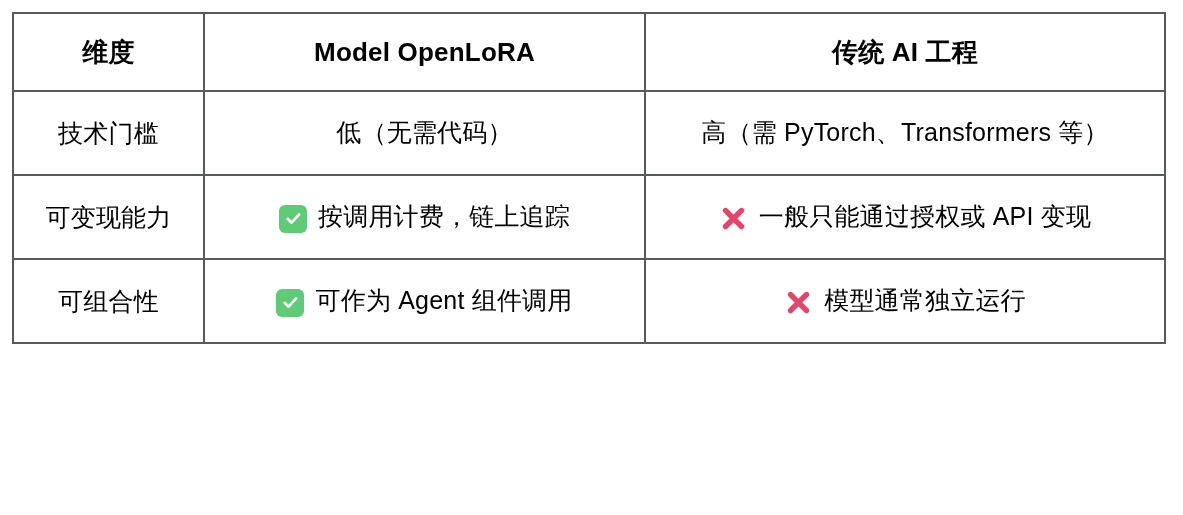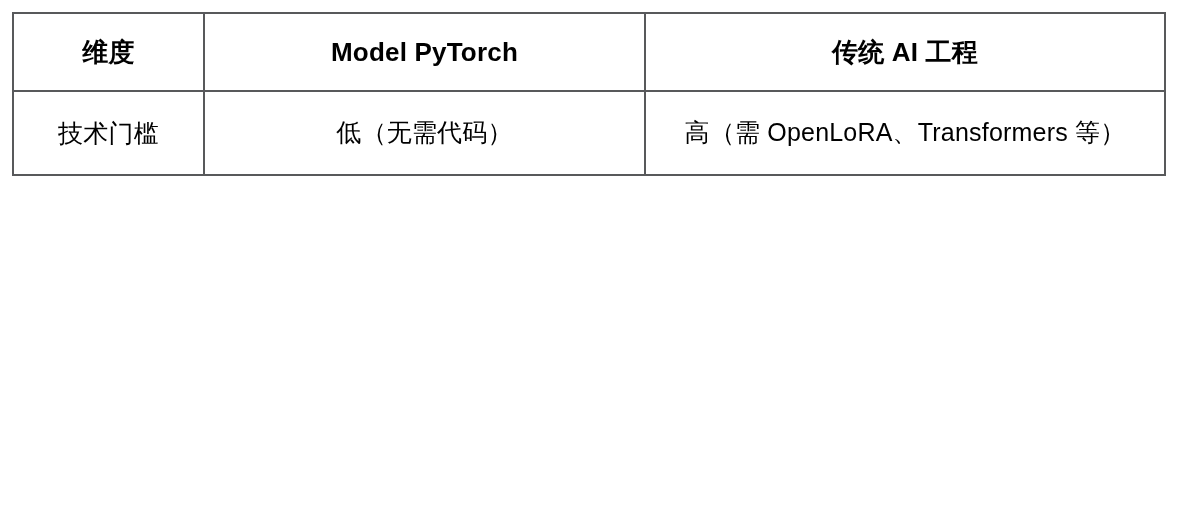--- a/index.html
+++ b/index.html
@@ -106,41 +106,87 @@
   <table class="comparison-table">
     <colgroup>
       <col class="col-dim">
       <col class="col-mf">
       <col class="col-trad">
     </colgroup>
 
     <thead>
       <tr>
         <th>维度</th>
-        <th>Model PyTorch</th>
+        <th>Model OpenLoRA</th>
         <th>传统 AI 工程</th>
       </tr>
     </thead>
 
     <tbody>
 
       <tr>
         <td>技术门槛</td>
         <td>
           <div class="cell-inner">
             <span class="cell-text">低（无需代码）</span>
           </div>
         </td>
         <td>
           <div class="cell-inner">
-            <span class="cell-text">高（需 OpenLoRA、Transformers 等）</span>
+            <span class="cell-text">高（需 PyTorch、Transformers 等）</span>
           </div>
         </td>
       </tr>
 
 
+      <tr>
+        <td>可变现能力</td>
+        <td>
+          <div class="cell-inner">
+            <span class="icon-check">
+              <svg width="19" height="19" viewBox="0 0 19 19" aria-hidden="true">
+                <path d="M3.6 9.8 L7.6 13.7 L15.2 5.4" fill="none" stroke="#ffffff" stroke-width="2.6" stroke-linecap="round" stroke-linejoin="round"></path>
+              </svg>
+            </span>
+            <span class="cell-text">按调用计费，链上追踪</span>
+          </div>
+        </td>
+        <td>
+          <div class="cell-inner">
+            <span class="icon-cross">
+              <svg width="27" height="27" viewBox="0 0 27 27" aria-hidden="true">
+                <path d="M5.5 5.5 L21.5 21.5 M21.5 5.5 L5.5 21.5" fill="none" stroke="#e3456b" stroke-width="5.4" stroke-linecap="round"></path>
+              </svg>
+            </span>
+            <span class="cell-text">一般只能通过授权或 API 变现</span>
+          </div>
+        </td>
+      </tr>
 
+      <tr>
+        <td>可组合性</td>
+        <td>
+          <div class="cell-inner">
+            <span class="icon-check">
+              <svg width="19" height="19" viewBox="0 0 19 19" aria-hidden="true">
+                <path d="M3.6 9.8 L7.6 13.7 L15.2 5.4" fill="none" stroke="#ffffff" stroke-width="2.6" stroke-linecap="round" stroke-linejoin="round"></path>
+              </svg>
+            </span>
+            <span class="cell-text">可作为 Agent 组件调用</span>
+          </div>
+        </td>
+        <td>
+          <div class="cell-inner">
+            <span class="icon-cross">
+              <svg width="27" height="27" viewBox="0 0 27 27" aria-hidden="true">
+                <path d="M5.5 5.5 L21.5 21.5 M21.5 5.5 L5.5 21.5" fill="none" stroke="#e3456b" stroke-width="5.4" stroke-linecap="round"></path>
+              </svg>
+            </span>
+            <span class="cell-text">模型通常独立运行</span>
+          </div>
+        </td>
+      </tr>
 
 
     </tbody>
   </table>
 
 </div>
 
 </body></html>

